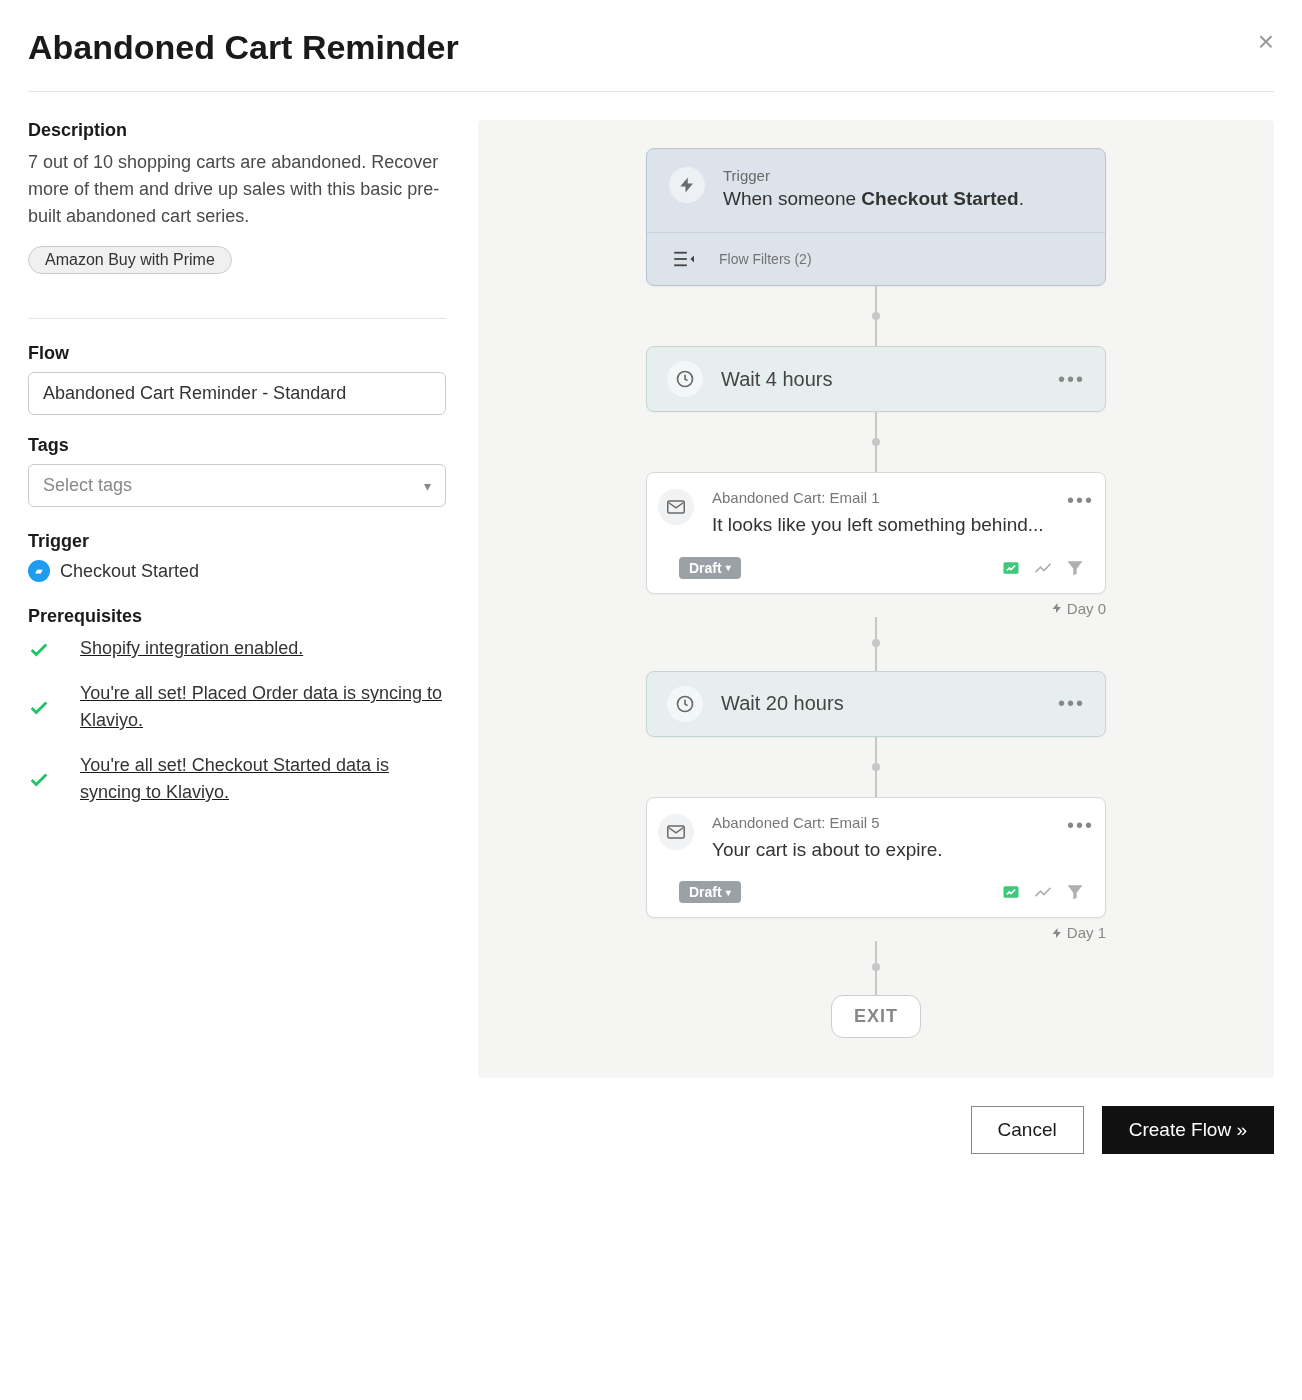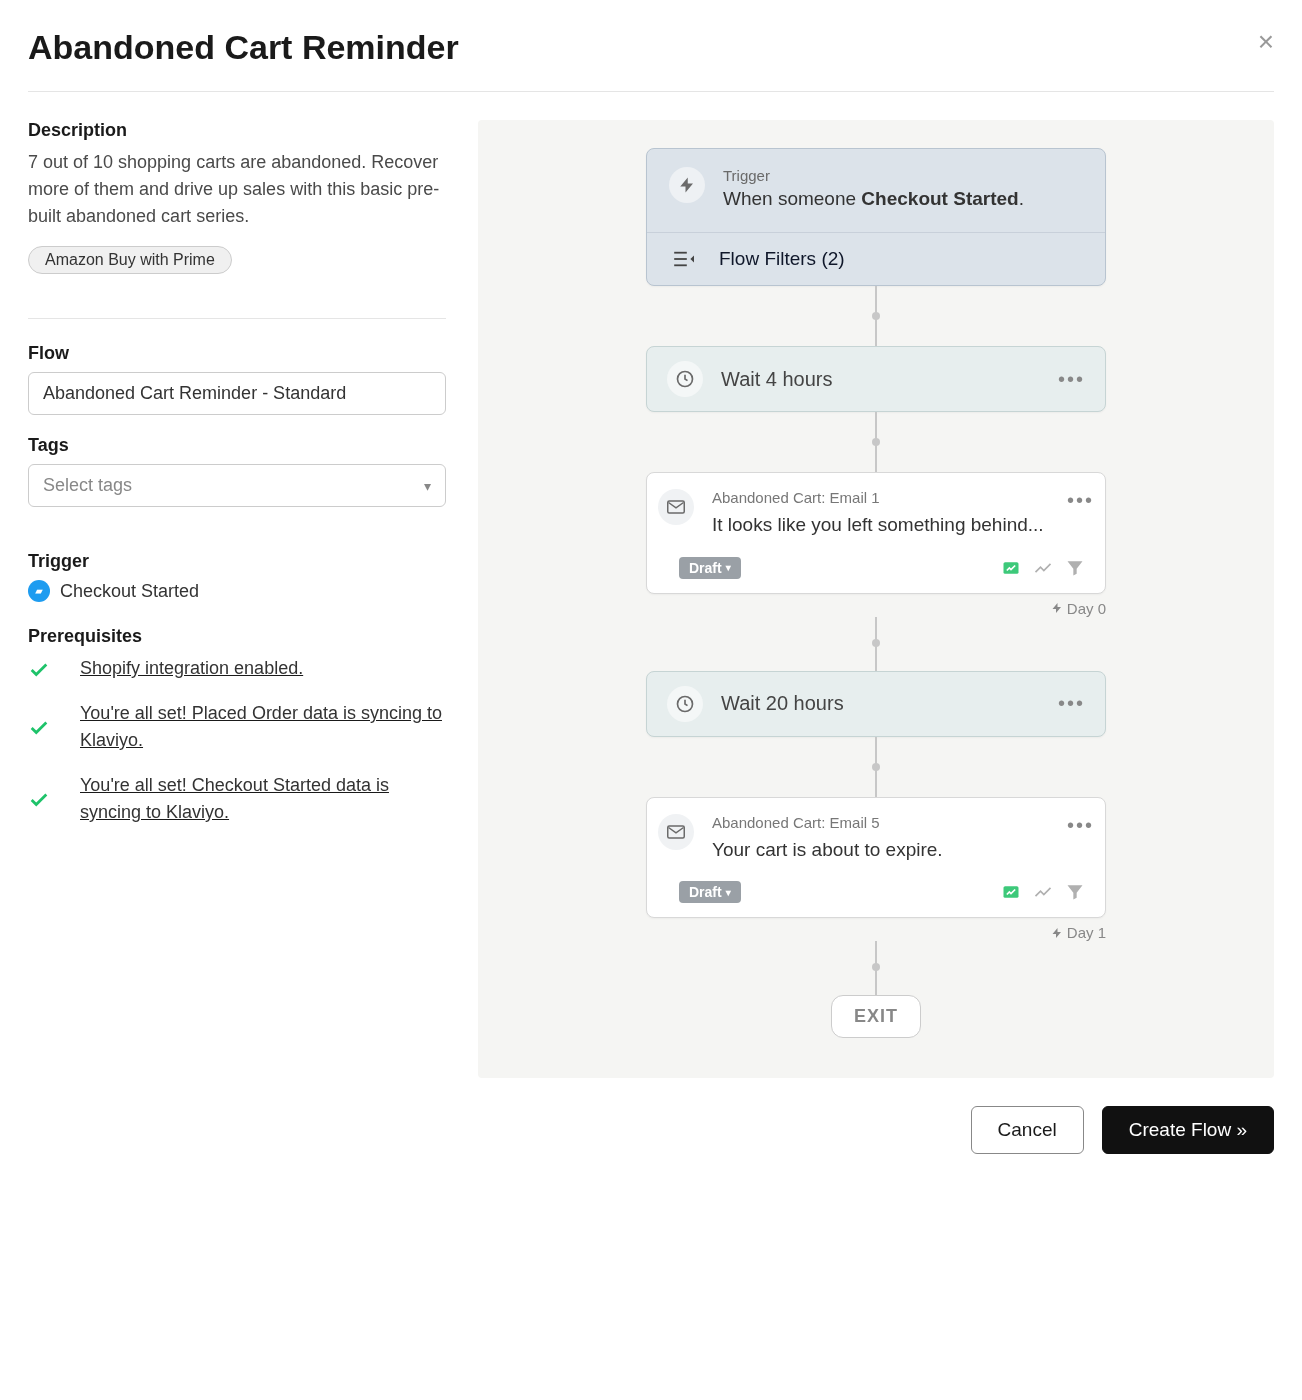--- a/index.html
+++ b/index.html
@@ -75,21 +75,21 @@
       color: #333;
       margin-bottom: 20px;
     }
     .select-input {
       width: 100%;
       padding: 10px 14px;
       font-size: 18px;
       border: 1px solid #ccc;
       border-radius: 6px;
       color: #888;
-      margin-bottom: 44px;
+      margin-bottom: 24px;
       position: relative;
       background: #fff;
       cursor: pointer;
     }
     .select-input::after {
       content: "▾";
       position: absolute;
       right: 14px;
       top: 50%;
       transform: translateY(-50%);
@@ -201,22 +201,22 @@
     }
     .filter-icon-box {
       width: 32px;
       height: 24px;
       display: flex;
       align-items: center;
       justify-content: center;
       color: #444;
     }
     .filter-text {
-      font-size: 19px;
-      color: #0f172a;
+      font-size: 14px;
+      color: #737373;
     }
     .connector {
       width: 2px;
       background: #c7c7c7;
       position: relative;
     }
     .connector.h60 { height: 60px; }
     .connector.h54 { height: 54px; }
     .connector-dot {
       position: absolute;
@@ -327,21 +327,21 @@
     }
     .footer {
       display: flex;
       justify-content: flex-end;
       gap: 18px;
       margin-top: 28px;
     }
     .btn {
       padding: 12px 26px;
       font-size: 19px;
-      border-radius: 6px;
+      border-radius: 0;
       cursor: pointer;
       border: 1px solid #333;
     }
     .btn-secondary {
       background: #fff;
       color: #1a1a1a;
       border-color: #888;
     }
     .btn-primary {
       background: #111;

